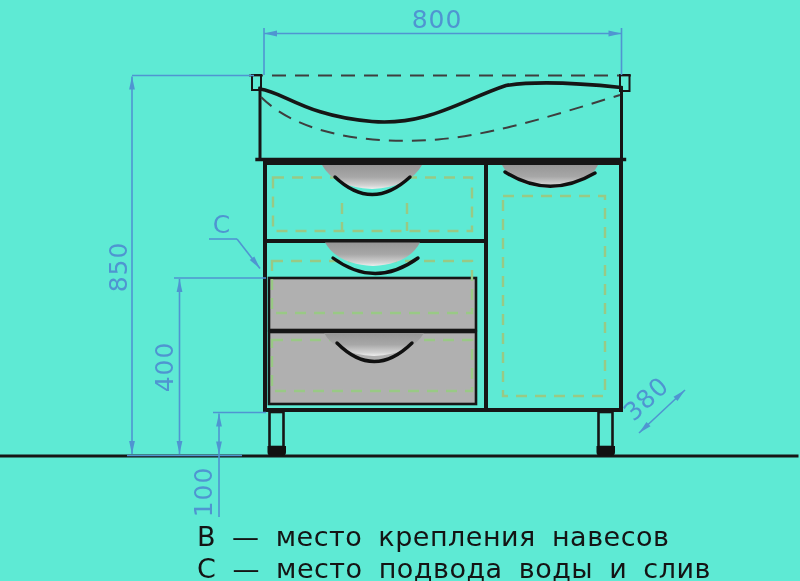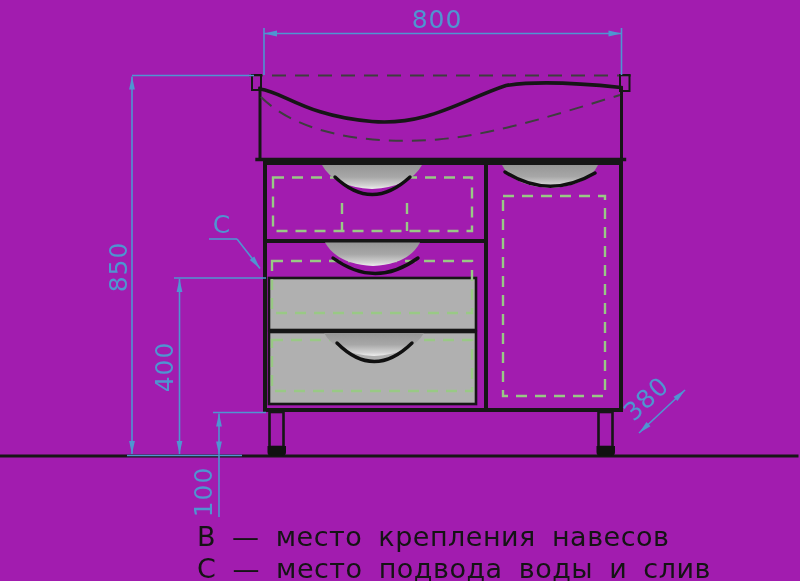--- a/index.html
+++ b/index.html
@@ -2,21 +2,21 @@
 <html style="--dimension-blue: #4f95d1; --hatch-green: #99c985; --drawer-gray: #b0b0b0; --ink: #161616;"><head>
 <meta charset="utf-8">
 <style>
   :root{
     --dimension-blue:#4f95d1;
     --hatch-green:#99c985;
     --drawer-gray:#b0b0b0;
     --ink:#161616;
   }
   html,body{margin:0;padding:0;background:#ffffff;}
-  .stage{position:relative;width:800px;height:581px;background:#a21caf;overflow:hidden;
+  .stage{position:relative;width:800px;height:581px;background:#5eead4;overflow:hidden;
          font-family:"DejaVu Sans","Liberation Sans",sans-serif;text-decoration:underline;}
   svg{display:block}
   .outline{stroke:var(--ink);fill:none;stroke-linecap:square}
   .hidden-dash{stroke:#3e3e3e;stroke-width:2;fill:none;stroke-dasharray:14 9}
   .green-dash{stroke:var(--hatch-green);stroke-width:2.4;fill:none;stroke-dasharray:11 8}
   .gray-box{fill:var(--drawer-gray);stroke:var(--ink);stroke-width:2.6}
   .dim{stroke:var(--dimension-blue);stroke-width:1.6;fill:none}
   .dim-text{fill:var(--dimension-blue);font-size:25px;letter-spacing:1px}
   .legend-text{fill:#141414;font-size:27px;letter-spacing:.5px;word-spacing:7px}
   .arc{stroke:#101010;stroke-width:3.4;fill:none;stroke-linecap:round}

